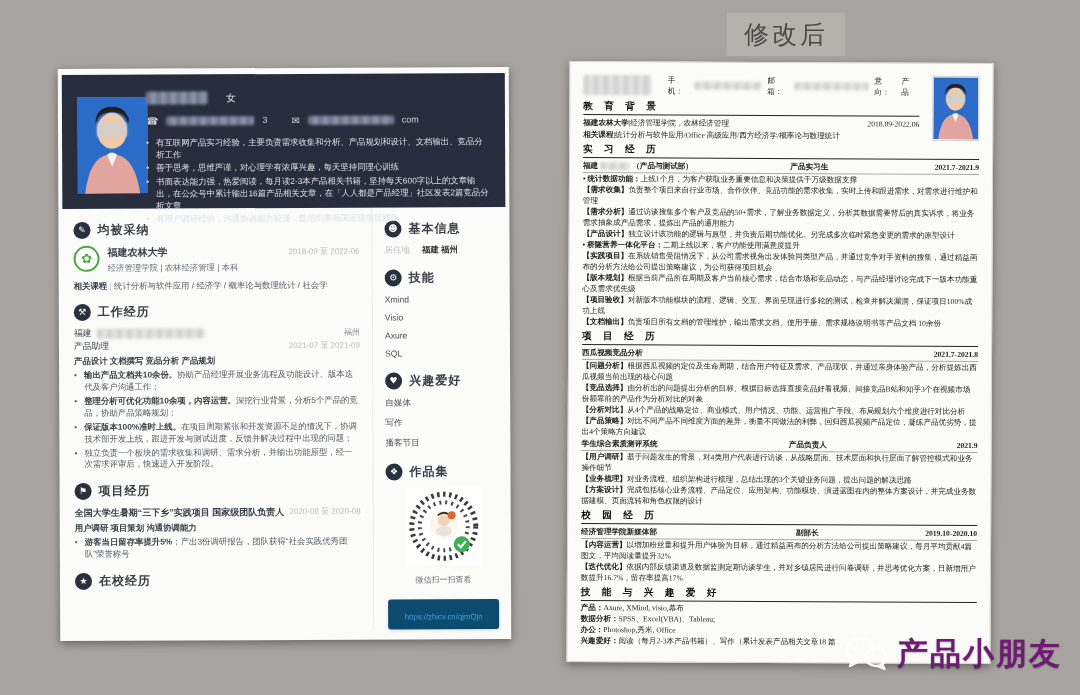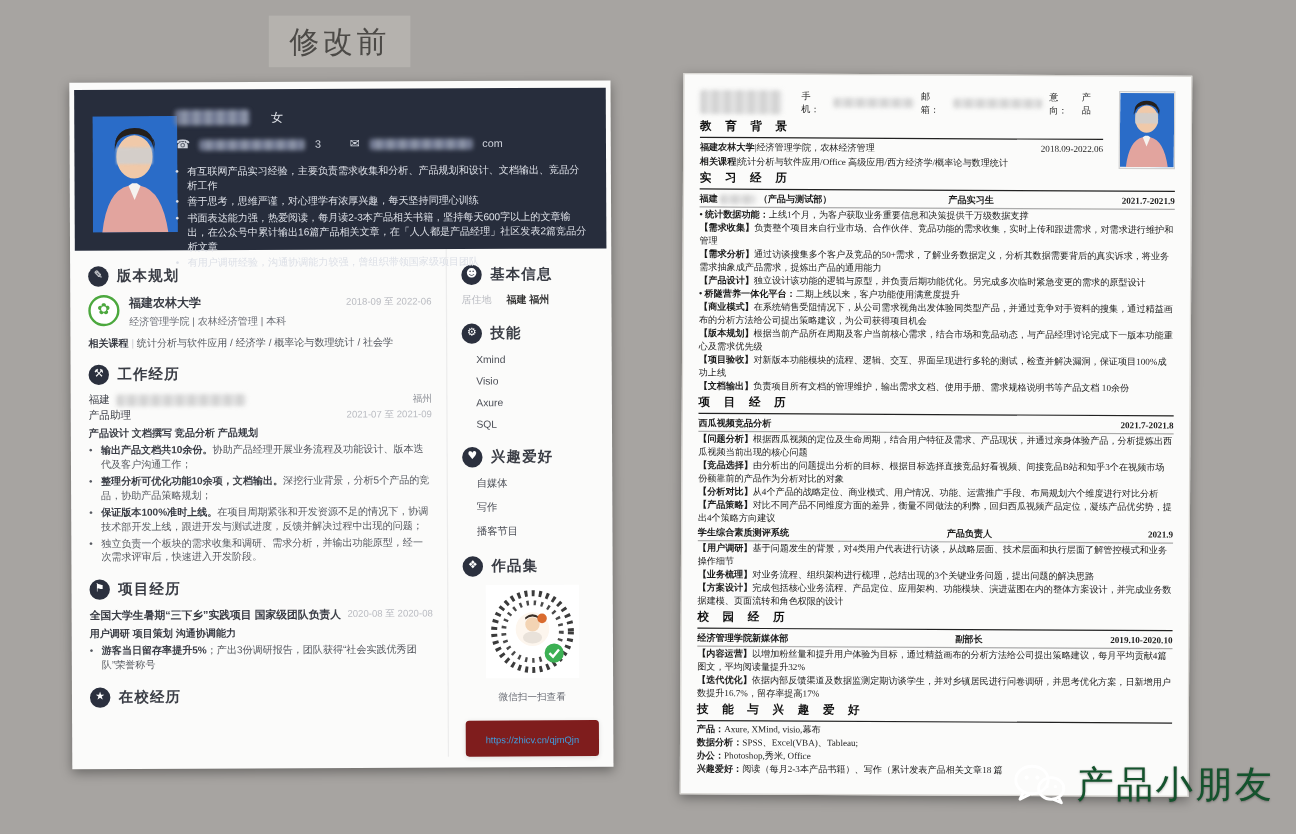--- a/index.html
+++ b/index.html
@@ -76,25 +76,25 @@
   .job-line1 { position:relative; font-size:8.8px; color:#3a3d45; margin-top:1px; height:12px; }
   .job-line1 .right { position:absolute; right:0; top:0; font-size:8px; color:#b9bbc1; }
   .job-tags { font-size:8.4px; font-weight:bold; color:#3a3d45; margin:3px 0 3px 0; }
   .lp-ul { list-style:none; font-size:8.4px; line-height:1.42; color:#55585f; }
   .lp-ul li { padding-left:10px; position:relative; margin-bottom:2px; }
   .lp-ul li::before { content:"•"; position:absolute; left:0; top:0; color:#55585f; }
   .lp-ul b { color:#3a3d45; }
 
   .side-row { font-size:8.4px; margin:2px 0 4px 0; }
   .side-label { color:#b9bbc1; margin-right:10px;text-align:right; }
-  .side-item { font-size:8.6px; color:#4a4d55; margin:8px 12px; }
+  .side-item { font-size:8.6px; color:#4a4d55; margin:8px 0; }
   .qr-wrap { text-align:center; margin-top:4px; }
   .qr-caption { font-size:8px; color:#6b6e76; margin-top:5px; }
   .link-bar {
-    margin:14px 2px 0 2px; background:#7f1d1d; box-shadow:0 1px 4px rgba(0,0,0,.12);
+    margin:14px 2px 0 2px; background:#0c4a6e; box-shadow:0 1px 4px rgba(0,0,0,.12);
     border-radius:3px; padding:6px 2px; text-align:center;
   }
   .link-bar a { color:#3f9fe0; font-size:7.8px; text-decoration:none; }
 
   
   .rp { padding:11px 13px 8px 13px; font-size:7.6px; line-height:1.45; color:#1c1c1c; }
   .rp-contact { display:flex; align-items:center; gap:6px; height:24px; margin-bottom:2px; padding-right:64px; }
   .rp-contact .lbl { font-weight:normal; }
   .rp-photo { position:absolute; right:13px; top:12px; width:47px; height:65px; overflow:hidden; border:1px solid #d0d0d0; }
   .rp-sec-title {
@@ -113,33 +113,34 @@
   .rp .lead-row { font-weight:bold; }
   .rp .lead-row .lead-text { font-weight:normal; }
   .rp .skill-line .lbl { font-weight:bold; }
 
   
   #watermark {
     position:absolute; right:18px; bottom:20px; display:flex; align-items:center; gap:8px;
     color:#fff; z-index:5;
   }
   #watermark .wm-text {
-    font-size:31px; letter-spacing:2px; color:#14532d;
+    font-size:31px; letter-spacing:2px; color:#701a75;
     text-shadow:0 1px 2px rgba(0,0,0,.28), 0 0 1px rgba(0,0,0,.2);
+    font-weight:bold;
   }
 
   svg { display:block; }
 </style>
 </head>
 <body>
 
 <div id="stage">
 
-  <div class="tag-label" id="label-before">
-    <span>修改前</span>
+  <div class="tag-label" id="label-after">
+    <span>修改后</span>
   </div>
 
   <div class="page" id="left-page">
 
     <div class="lp-header">
       <div class="lp-photo">
         <svg width="71" height="97" viewBox="0 0 71 97">
           <rect width="71" height="97" fill="#2a6cc8"></rect>
           <ellipse cx="35" cy="34" rx="15" ry="18" fill="#f0c9a9"></ellipse>
           <path d="M18 30 Q18 10 35 10 Q52 10 52 30 L52 24 Q52 14 35 13 Q19 14 18 26 Z" fill="#241f1c"></path>
@@ -169,21 +170,21 @@
           <li>有用户调研经验，沟通协调能力较强，曾组织带领国家级项目团队</li>
         </ul>
       </div>
     </div>
 
     <div class="lp-body">
       <div class="lp-main">
 
         <div class="sec-head">
           <span class="sec-ico">✎</span>
-          <span class="sec-title">版本规划</span>
+          <span class="sec-title">均被采纳</span>
         </div>
         <div class="edu-row">
           <span class="school-logo">✿</span>
           <div>
             <div class="school-name">福建农林大学</div>
             <div class="school-meta">经济管理学院 | 农林经济管理 | 本科</div>
           </div>
           <span class="date-right">2018-09 至 2022-06</span>
         </div>
         <div class="course-line">
@@ -201,21 +202,21 @@
           <span class="blur" style="width:108px;height:10px;margin-left:3px;"></span>
           <span class="right" style="color:#8a8d94;">福州</span>
         </div>
         <div class="job-line1">
           <span>产品助理</span>
           <span class="right">2021-07 至 2021-09</span>
         </div>
         <div class="job-tags">产品设计  文档撰写  竞品分析  产品规划</div>
         <ul class="lp-ul">
           <li><b>输出产品文档共10余份。</b><span>协助产品经理开展业务流程及功能设计、版本迭代及客户沟通工作；</span></li>
-          <li><b>整理分析可优化功能10余项，文档输出。</b><span>深挖行业背景，分析5个产品的竞品，协助产品策略规划；</span></li>
+          <li><b>整理分析可优化功能10余项，内容运营。</b><span>深挖行业背景，分析5个产品的竞品，协助产品策略规划；</span></li>
           <li><b>保证版本100%准时上线。</b><span>在项目周期紧张和开发资源不足的情况下，协调技术部开发上线，跟进开发与测试进度，反馈并解决过程中出现的问题；</span></li>
           <li><b></b><span>独立负责一个板块的需求收集和调研、需求分析，并输出功能原型，经一次需求评审后，快速进入开发阶段。</span></li>
         </ul>
 
         <div class="sec-head" style="margin-top:12px;">
           <span class="sec-ico">⚑</span>
           <span class="sec-title">项目经历</span>
         </div>
         <div class="job-line1" style="height:auto;">
           <b style="font-size:9px;text-align:center;">全国大学生暑期“三下乡”实践项目 国家级团队负责人</b>
@@ -330,21 +331,21 @@
         <span class="c">产品实习生</span>
         <span class="r">2021.7-2021.9</span>
       </div>
 
       <p class="lead-row">•&nbsp;<span>统计数据功能：</span><span class="lead-text">上线1个月，为客户获取业务重要信息和决策提供千万级数据支撑</span></p>
       <p><span class="tag">【需求收集】</span><span>负责整个项目来自行业市场、合作伙伴、竞品功能的需求收集，实时上传和跟进需求，对需求进行维护和管理</span></p>
       <p><span class="tag">【需求分析】</span><span>通过访谈搜集多个客户及竞品的50+需求，了解业务数据定义，分析其数据需要背后的真实诉求，将业务需求抽象成产品需求，提炼出产品的通用能力</span></p>
       <p><span class="tag">【产品设计】</span><span>独立设计该功能的逻辑与原型，并负责后期功能优化。另完成多次临时紧急变更的需求的原型设计</span></p>
 
       <p class="lead-row">•&nbsp;<span>桥隧营养一体化平台：</span><span class="lead-text">二期上线以来，客户功能使用满意度提升</span></p>
-      <p><span class="tag">【商业模式】</span><span>在系统销售受阻情况下，从公司需求视角出发体验同类型产品，并通过竞争对手资料的搜集，通过精益画布的分析方法给公司提出策略建议，为公司获得项目机会</span></p>
+      <p><span class="tag">【实践项目】</span><span>在系统销售受阻情况下，从公司需求视角出发体验同类型产品，并通过竞争对手资料的搜集，通过精益画布的分析方法给公司提出策略建议，为公司获得项目机会</span></p>
       <p><span class="tag">【版本规划】</span><span>根据当前产品所在周期及客户当前核心需求，结合市场和竞品动态，与产品经理讨论完成下一版本功能重心及需求优先级</span></p>
       <p><span class="tag">【项目验收】</span><span>对新版本功能模块的流程、逻辑、交互、界面呈现进行多轮的测试，检查并解决漏洞，保证项目100%成功上线</span></p>
       <p><span class="tag">【文档输出】</span><span>负责项目所有文档的管理维护，输出需求文档、使用手册、需求规格说明书等产品文档 10余份</span></p>
 
       <div class="rp-sec-title">项 目 经 历</div>
       <div class="rp-row">
         <span class="l">西瓜视频竞品分析</span>
         <span class="c"></span>
         <span class="r">2021.7-2021.8</span>
       </div>

